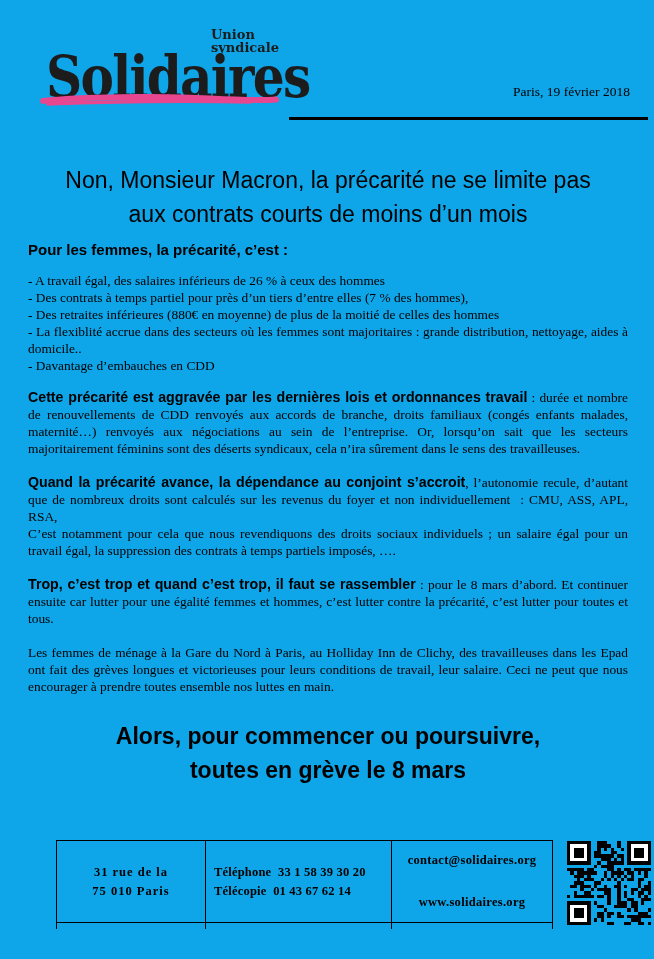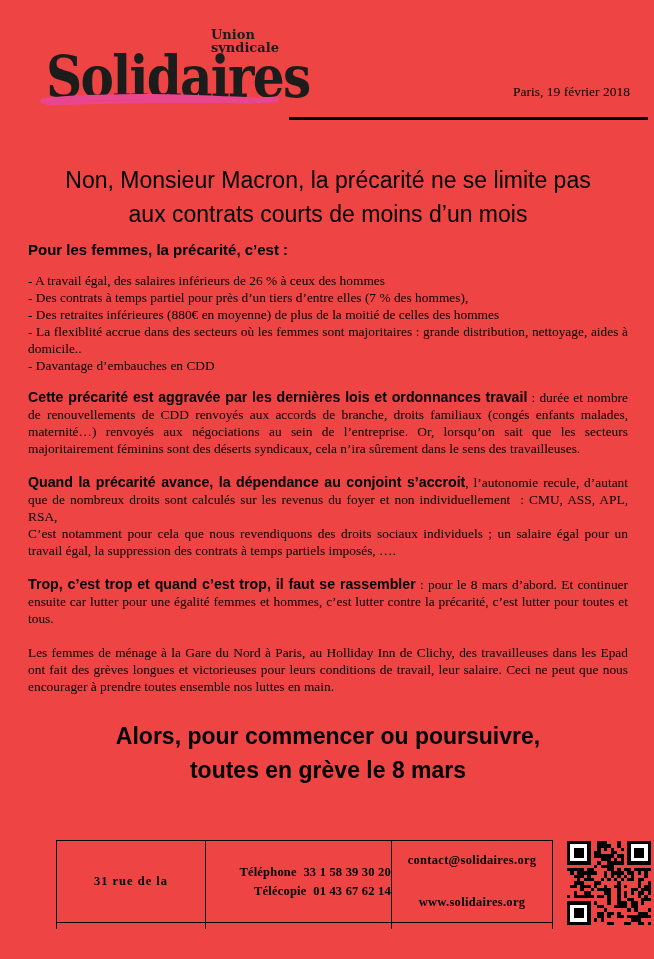--- a/index.html
+++ b/index.html
@@ -1,16 +1,16 @@
 <!DOCTYPE html>
 <html lang="fr"><head>
 <meta charset="utf-8">
 <style>
   html,body{margin:0;padding:0;background:#888;}
-  .page{position:relative;width:654px;height:959px;background:#ef4444;margin:0 auto;overflow:hidden;
+  .page{position:relative;width:654px;height:959px;background:#0ea5e9;margin:0 auto;overflow:hidden;
         font-family:"Liberation Serif","DejaVu Serif",serif;color:#000;}
 
   
   .logo-brand{position:absolute;left:46px;top:48px;font-family:"DejaVu Serif",serif;font-weight:bold;
               font-size:57px;line-height:1;letter-spacing:-2px;transform:scaleX(0.88);transform-origin:left top;
               color:#1c1c1c;white-space:nowrap;}
   .logo-tagline{position:absolute;left:211px;top:29px;font-family:"DejaVu Serif",serif;font-weight:bold;
                 font-size:13px;line-height:12.5px;color:#1c1c1c;}
   .logo-tagline span{display:block;}
   .logo-stroke{position:absolute;left:40px;top:94px;}
@@ -28,21 +28,21 @@
   .para{margin:0 0 17px 0;font-size:13.4px;line-height:17px;text-align:justify;}
   .para .lead{font-family:"Liberation Sans",sans-serif;font-weight:bold;font-size:14.2px;}
   .slogan{margin-top:24px;font-family:"Liberation Sans",sans-serif;font-weight:bold;
           font-size:23px;line-height:34px;text-align:center;}
   .slogan .sline{display:block;}
 
   
   .ftable{position:absolute;left:56px;top:840px;width:497px;height:83px;box-sizing:border-box;
           border:1.5px solid #000;display:flex;font-family:Liberation Serif, serif;
           font-weight:bold;font-size:12.5px;line-height:19px;}
-  .fcell{display:flex;flex-direction:column;justify-content:center;box-sizing:border-box;white-space:nowrap;text-align:right;}
+  .fcell{display:flex;flex-direction:column;justify-content:center;box-sizing:border-box;white-space:nowrap;}
   .fcell div{white-space:nowrap;}
   .c1{width:148px;text-align:center;letter-spacing:1px;}
   .c2{width:186px;border-left:1.5px solid #000;padding-left:8px;letter-spacing:0.2px;}
   .c3{flex:1;border-left:1.5px solid #000;text-align:center;letter-spacing:0.3px;gap:23px;}
   .fstub{position:absolute;left:56px;top:923px;width:497px;height:6px;box-sizing:border-box;
          border-left:1.5px solid #000;border-right:1.5px solid #000;display:flex;}
   .fstub i{display:block;box-sizing:border-box;height:100%;}
   .fstub .s1{width:148px;}
   .fstub .s2{width:186px;border-left:1.5px solid #000;}
   .fstub .s3{flex:1;border-left:1.5px solid #000;}
@@ -91,20 +91,21 @@
 
     <div class="slogan">
       <span class="sline">Alors, pour commencer ou poursuivre,</span>
       <span class="sline">toutes en grève le 8 mars</span>
     </div>
   </main>
 
   <div class="ftable">
     <div class="fcell c1">
       <div>31 rue de la</div>
+      <div>75 010 Paris</div>
     </div>
     <div class="fcell c2">
       <div>Téléphone&nbsp; 33 1 58 39 30 20</div>
       <div>Télécopie&nbsp; 01 43 67 62 14</div>
     </div>
     <div class="fcell c3">
       <div>contact@solidaires.org</div>
       <div>www.solidaires.org</div>
     </div>
   </div>

